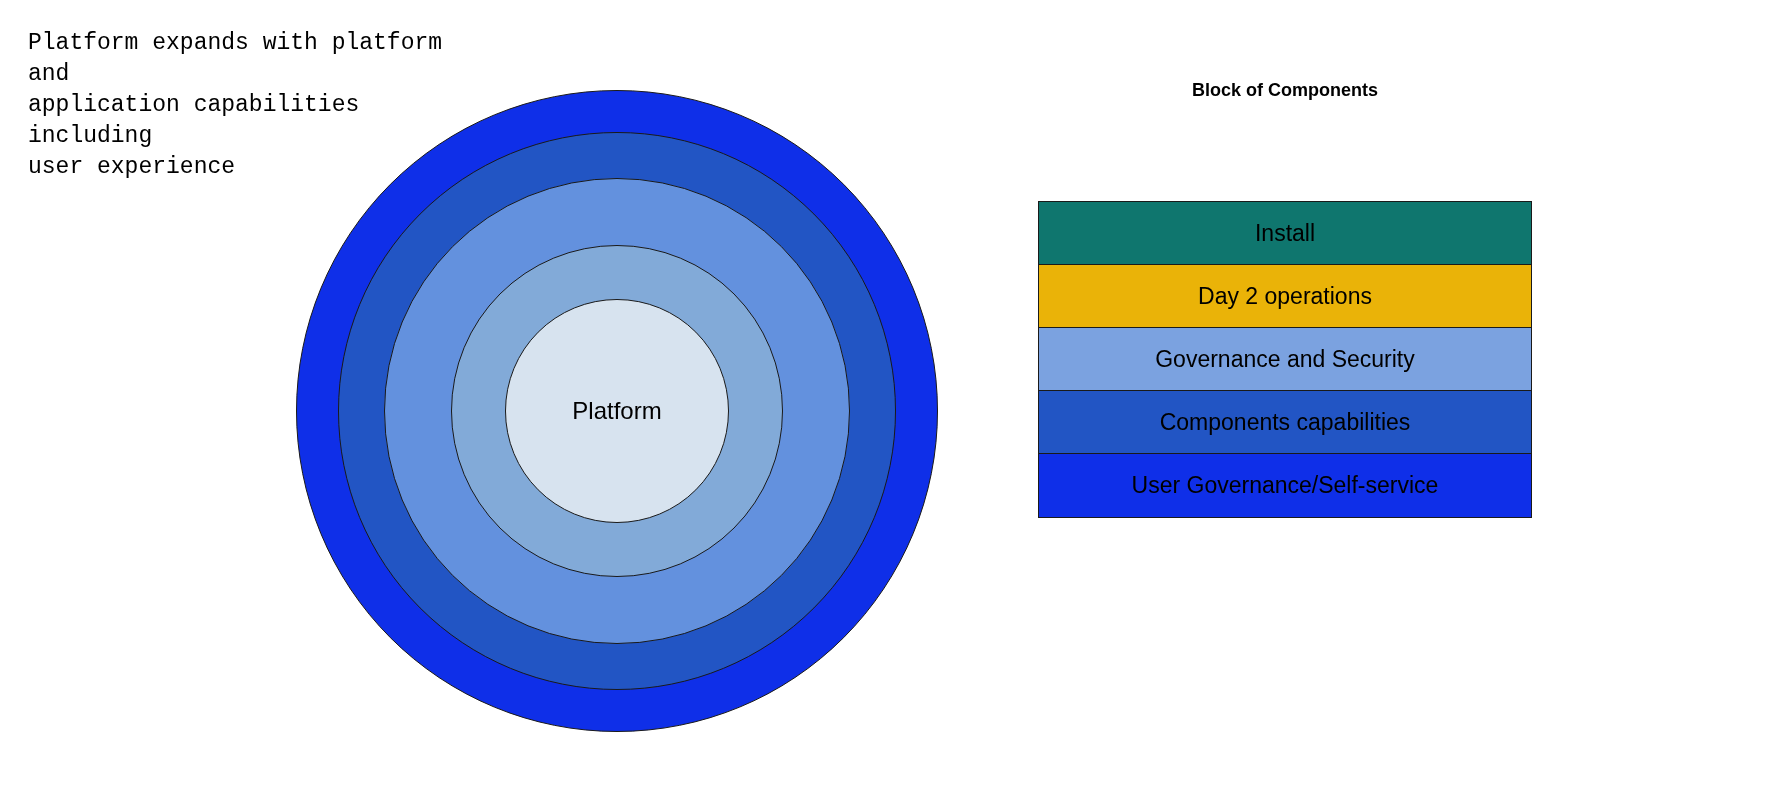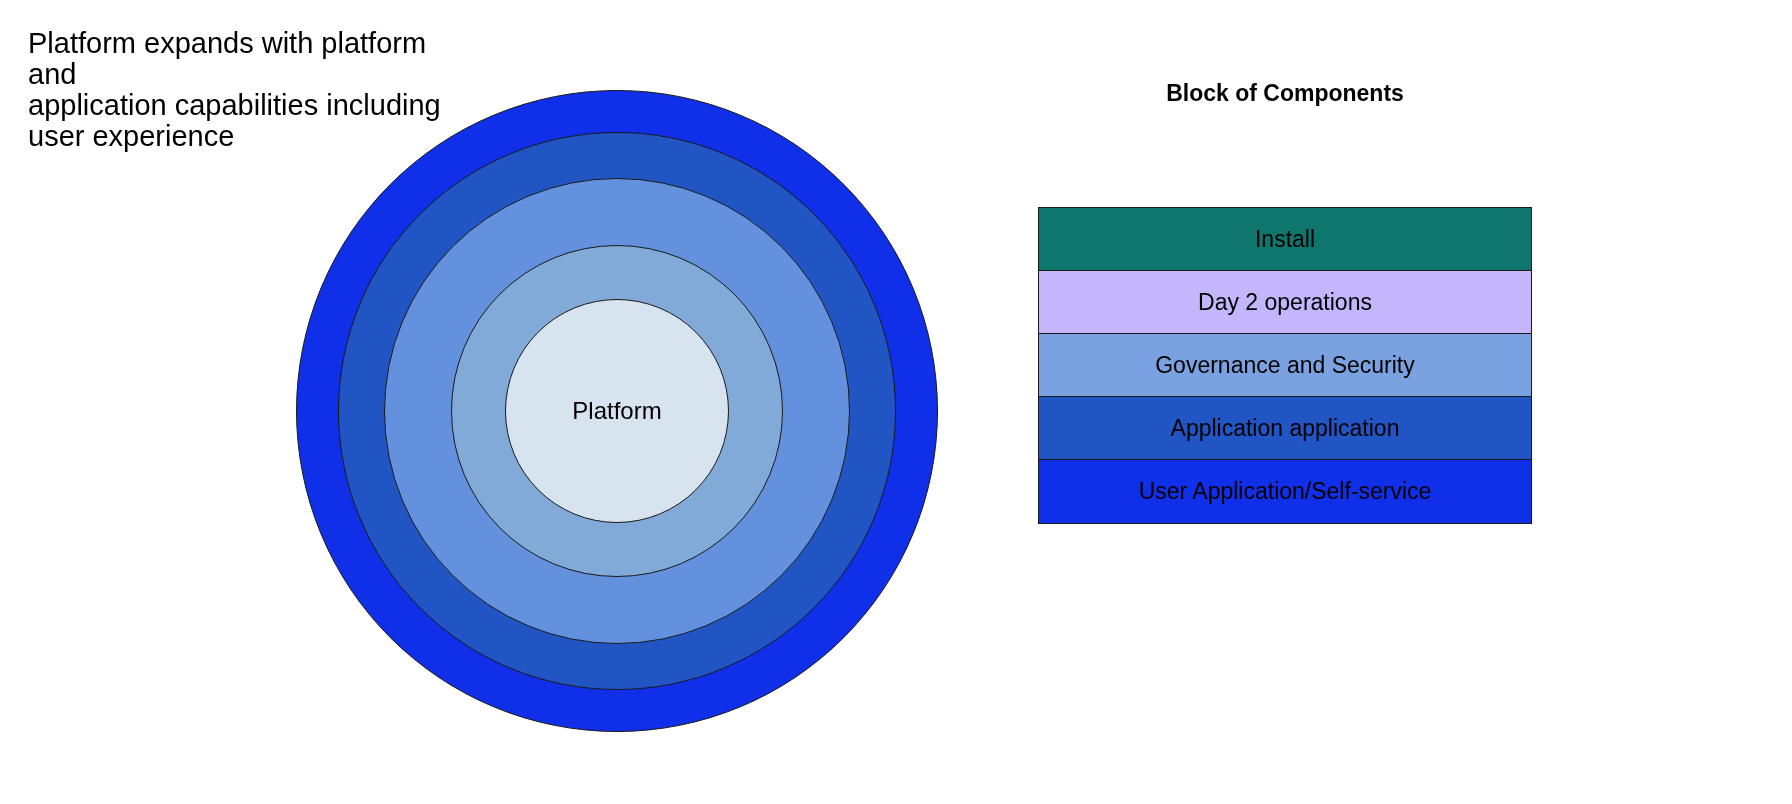--- a/index.html
+++ b/index.html
@@ -16,24 +16,25 @@
     font-family: "Liberation Sans", sans-serif;
     color: #000000;
   }
 
   
   #caption {
     position: absolute;
     left: 28px;
     top: 28px;
     width: 430px;
-    font-size: 29px;
+    font-size: 23px;
     line-height: 31px;
     color: #000000;
     white-space: pre-line;
+    font-family: Liberation Mono, monospace;
   }
 
   
   #rings {
     position: absolute;
     left: 0;
     top: 0;
     width: 1000px;
     height: 576px;
   }
@@ -73,21 +74,21 @@
 
   
   #legend-panel {
     position: absolute;
     left: 1038px;
     top: 80px;
     width: 494px;
   }
   #legend-title {
     text-align: center;
-    font-size: 23px;
+    font-size: 18px;
     font-weight: bold;
     color: #000000;
     margin: 0 0 100px 0;
   }
   #legend-rows {
     border: 1.6px solid #1a1a1a;
     box-sizing: border-box;
   }
   .legend-row {
     height: 63px;
@@ -120,26 +121,26 @@
     <div id="ring-core-label">Platform</div>
   </div>
 </div>
 
 <div id="legend-panel">
   <div id="legend-title">Block of Components</div>
   <div id="legend-rows">
     <div class="legend-row" style="background: #0f766e;">
       <span>Install</span>
     </div>
-    <div class="legend-row" style="background: #c4b5fd;">
+    <div class="legend-row" style="background: #eab308;">
       <span>Day 2 operations</span>
     </div>
     <div class="legend-row" style="background: rgb(123, 162, 224); justify-content: center;">
       <span>Governance and Security</span>
     </div>
     <div class="legend-row" style="background: rgb(34, 85, 196);">
-      <span>Application application</span>
+      <span>Components capabilities</span>
     </div>
     <div class="legend-row" style="background: rgb(15, 47, 232);">
-      <span>User Application/Self-service</span>
+      <span>User Governance/Self-service</span>
     </div>
   </div>
 </div>
 
 </body></html>

